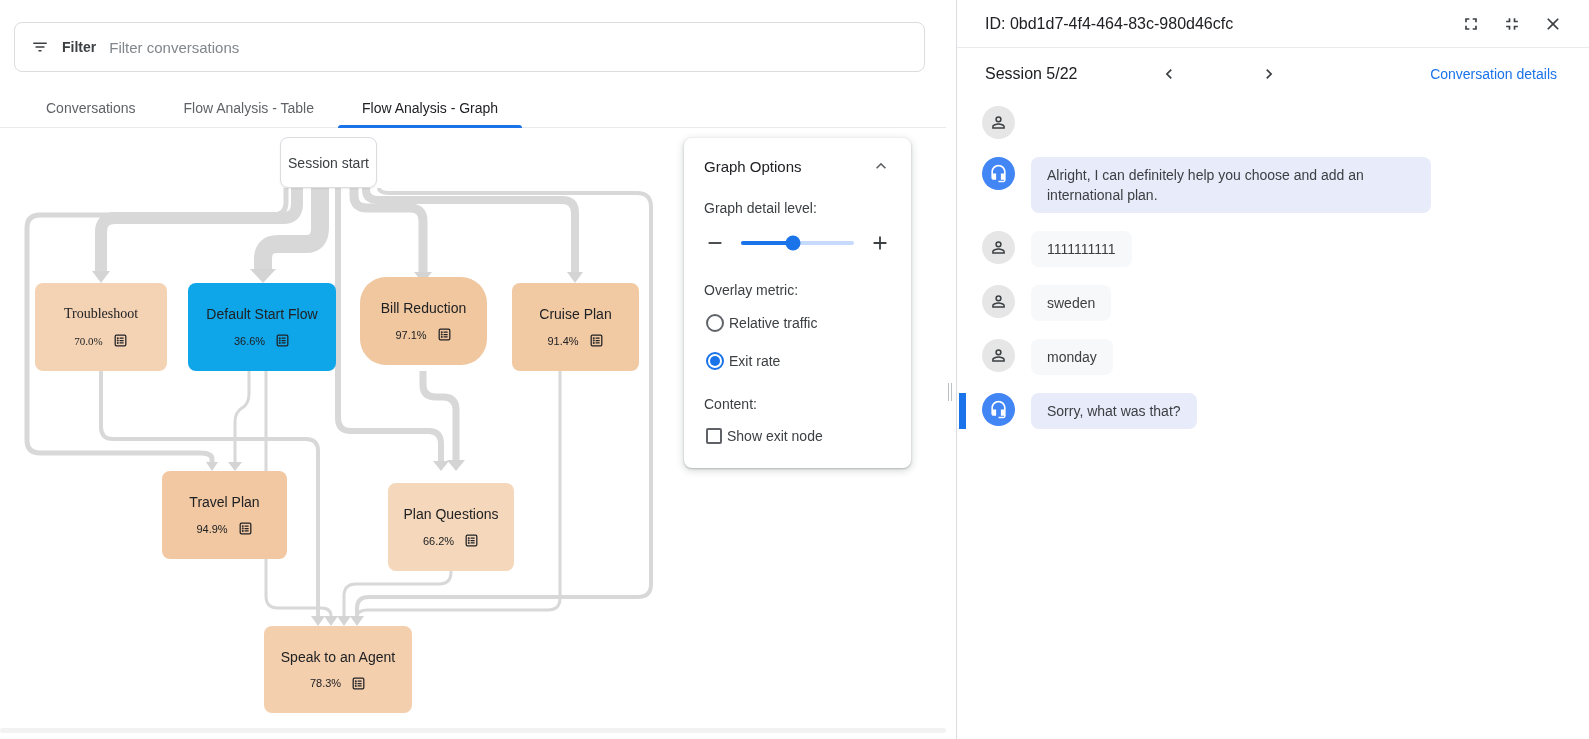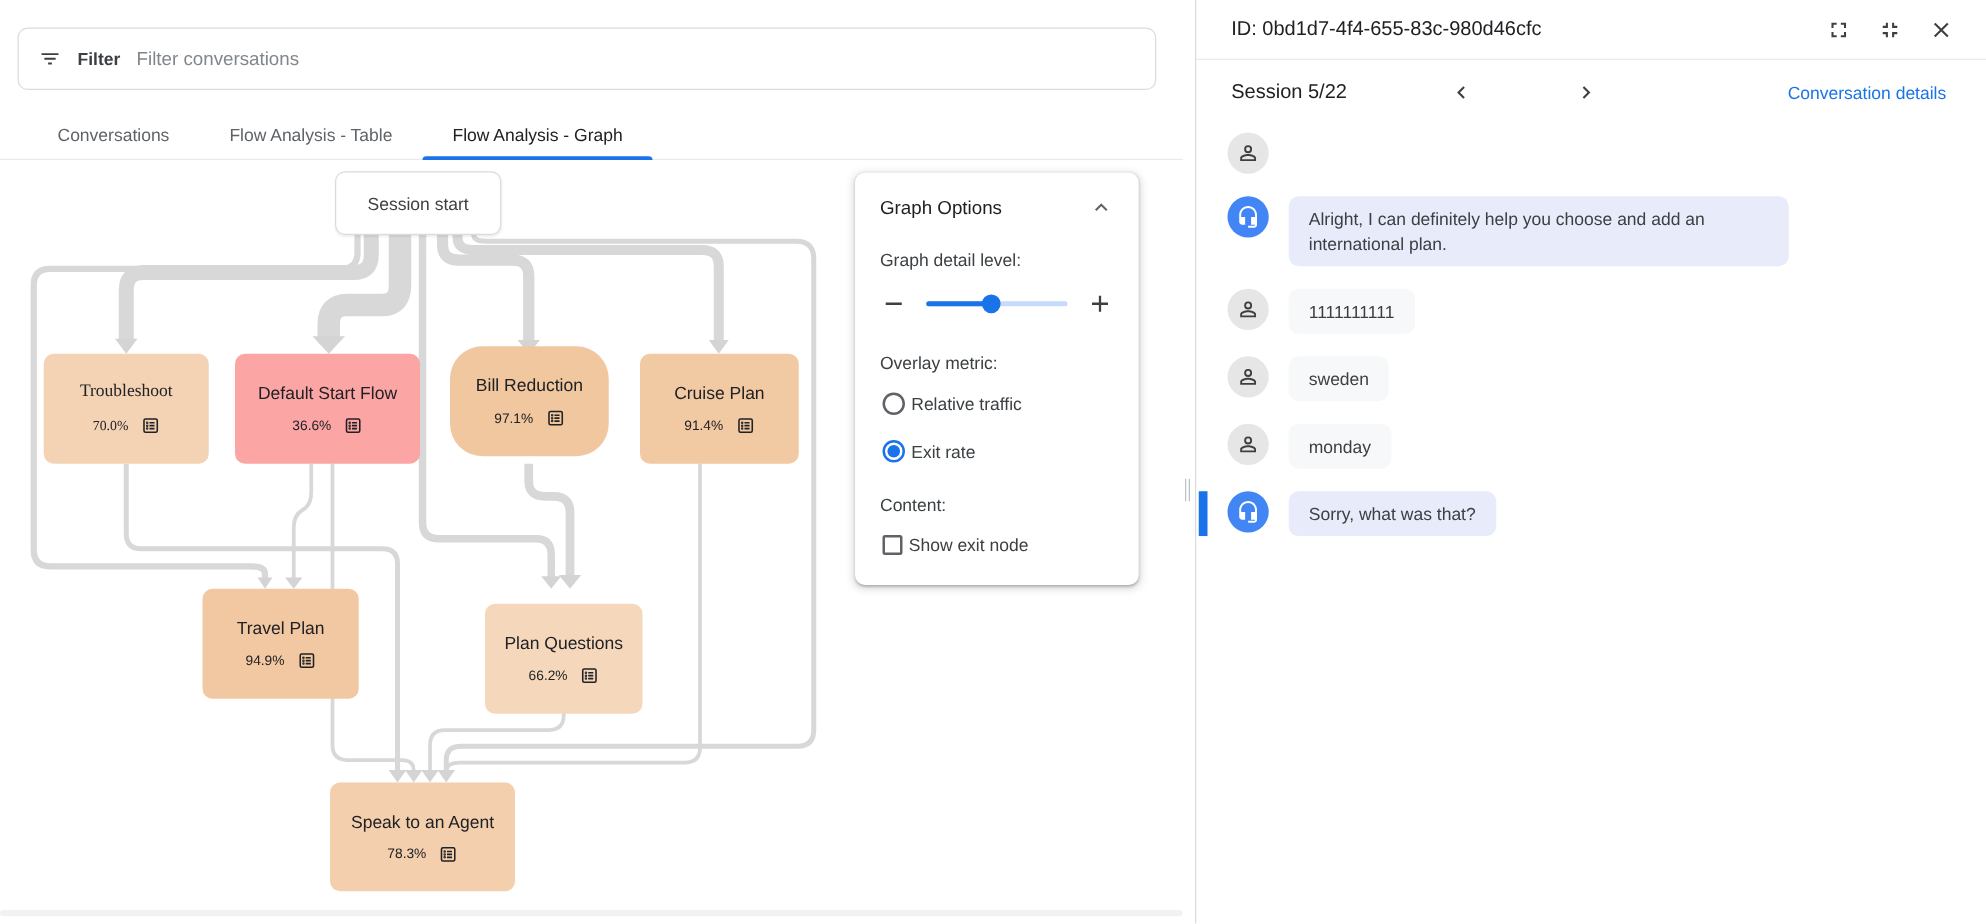--- a/index.html
+++ b/index.html
@@ -20,21 +20,21 @@
   .tabs { margin-top:16px; padding-left:22px; display:flex; border-bottom:1px solid #e8eaed; height:40px; }
   .tab { position:relative; padding:0 24px; font-size:14px; font-weight:500; color:#5f6368;
     display:flex; align-items:center; cursor:pointer; white-space:nowrap; }
   .tab.active { color:#202124; }
   .tab.active::after { content:""; position:absolute; left:0; right:0; bottom:-1px; height:3px; background:#1a73e8; border-radius:3px 3px 0 0; }
 
   .graph-area { position:relative; height:611px; overflow:hidden; }
   .edges { position:absolute; left:0; top:0; }
 
   .node { position:absolute; border-radius:8px; display:flex; flex-direction:column; align-items:center; justify-content:center; cursor:pointer; }
-  .start-node { left:268px; top:9px; width:133px; height:51px; background:#fff; border:1px solid #dadce0;
+  .start-node { left:280px; top:9px; width:97px; height:51px; background:#fff; border:1px solid #dadce0;
     box-shadow:0 1px 2px rgba(0,0,0,.07); font-size:14px; color:#3c4043; }
   .flow-node { width:132px; height:88px; gap:11px; }
   .node-title { font-size:14px; color:#202124; }
   .node-stats { display:flex; align-items:center; gap:10px; font-size:11px; color:#202124; }
   .list-icon { width:15px; height:15px; color:#202124; display:block; }
   .n1 { left:35px;  top:155px; }
   .n2 { left:188px; top:155px; width:148px; }
   .n3 { left:360px; top:149px; width:127px;border-radius:26px; }
   .n4 { left:512px; top:155px; width:127px; }
   .n5 { left:162px; top:343px; width:125px; }
@@ -172,21 +172,21 @@
           <span>70.0%</span>
           <svg class="list-icon" viewBox="0 0 24 24" stroke="currentColor" stroke-width="2" fill="none">
               <rect x="3.5" y="3.5" width="17" height="17" rx="2"></rect>
               <circle cx="7.6" cy="8.2" r="0.6" fill="currentColor"></circle>
               <circle cx="7.6" cy="12" r="0.6" fill="currentColor"></circle>
               <circle cx="7.6" cy="15.8" r="0.6" fill="currentColor"></circle>
               <path d="M10.5 8.2h6.5M10.5 12h6.5M10.5 15.8h6.5"></path>
             </svg>
         </span>
       </div>
-      <div class="node flow-node n2" style="background: #fca5a5;">
+      <div class="node flow-node n2" style="background: #0ea5e9;">
         <span class="node-title">Default Start Flow</span>
         <span class="node-stats">
           <span>36.6%</span>
           <svg class="list-icon" viewBox="0 0 24 24" stroke="currentColor" stroke-width="2" fill="none">
               <rect x="3.5" y="3.5" width="17" height="17" rx="2"></rect>
               <circle cx="7.6" cy="8.2" r="0.6" fill="currentColor"></circle>
               <circle cx="7.6" cy="12" r="0.6" fill="currentColor"></circle>
               <circle cx="7.6" cy="15.8" r="0.6" fill="currentColor"></circle>
               <path d="M10.5 8.2h6.5M10.5 12h6.5M10.5 15.8h6.5"></path>
             </svg>
@@ -297,21 +297,21 @@
           <span class="option-label">Show exit node</span>
         </div>
       </div>
     </div>
   </div>
 
   <div class="splitter"></div>
 
   <div class="right-panel">
     <div class="rp-header">
-      <span class="rp-title">ID: 0bd1d7-4f4-655-83c-980d46cfc</span>
+      <span class="rp-title">ID: 0bd1d7-4f4-464-83c-980d46cfc</span>
       <span class="rp-actions">
         <button class="icon-btn">
           <svg viewBox="0 0 24 24" fill="currentColor">
               <path d="M7 14H5v5h5v-2H7v-3zm-2-4h2V7h3V5H5v5zm12 7h-3v2h5v-5h-2v3zM14 5v2h3v3h2V5h-5z"></path>
             </svg>
         </button>
         <button class="icon-btn">
           <svg viewBox="0 0 24 24" fill="currentColor">
               <path d="M5 16h3v3h2v-5H5v2zm3-8H5v2h5V5H8v3zm6 11h2v-3h3v-2h-5v5zm2-11V5h-2v5h5V8h-3z"></path>
             </svg>

